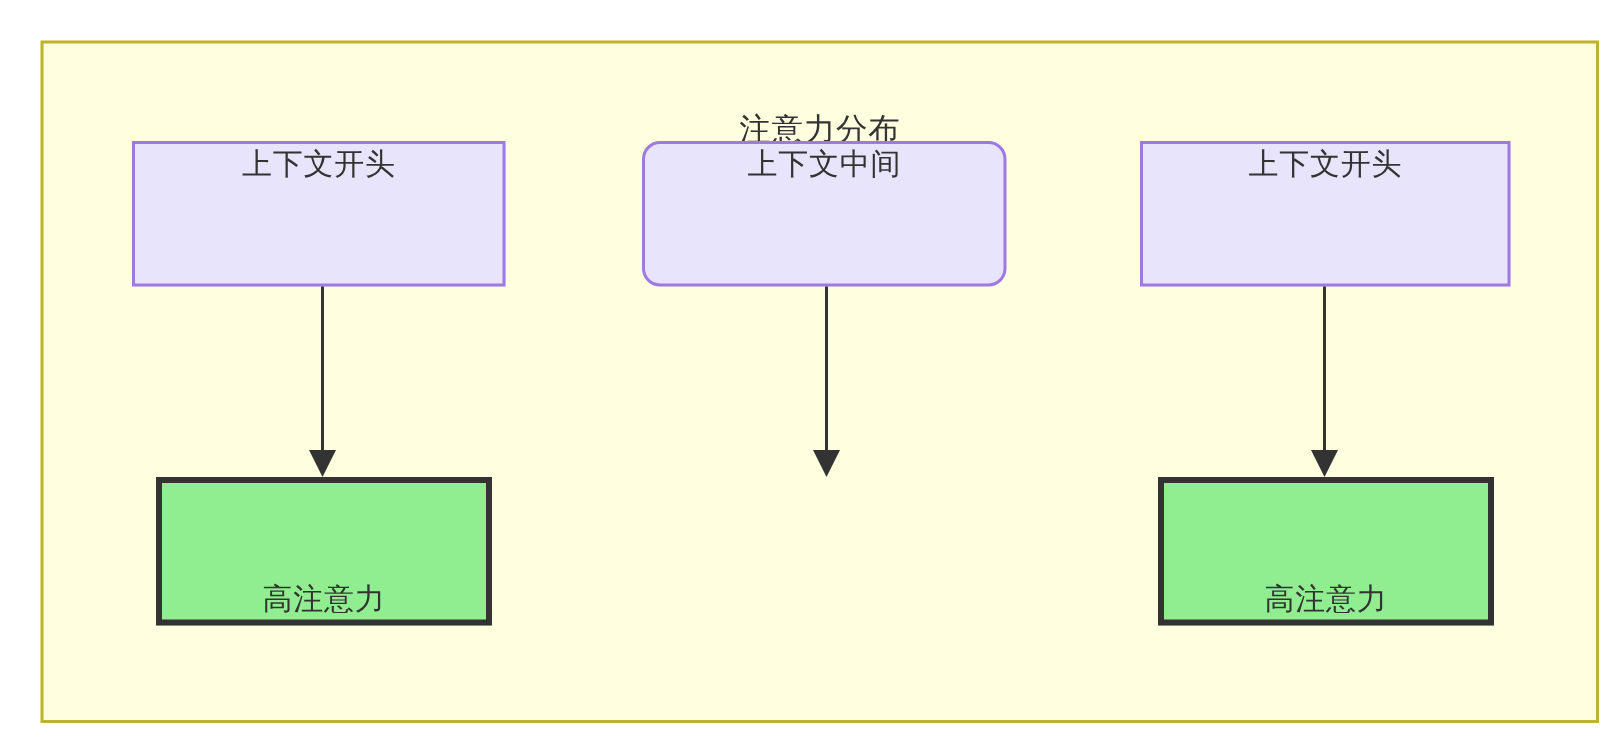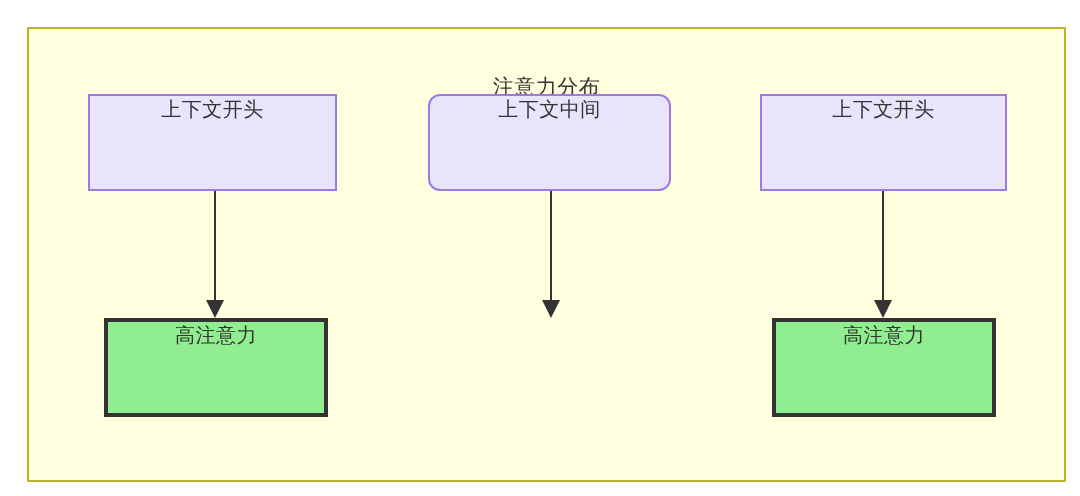--- a/index.html
+++ b/index.html
@@ -58,21 +58,21 @@
     color: #333333;
     letter-spacing: 0.5px;
   }
 
   
   .node-out {
     position: absolute;
     box-sizing: border-box;
     border: 4px solid #333333;
     display: flex;
-    align-items: flex-start;
+    align-items: flex-end;
     justify-content: center;
     font-size: 20px;
     color: #333333;
     letter-spacing: 0.5px;
   }
 
   .fill-high { background: #90ee90; }
   .fill-low  { background: #f98a8a; }
 
   

